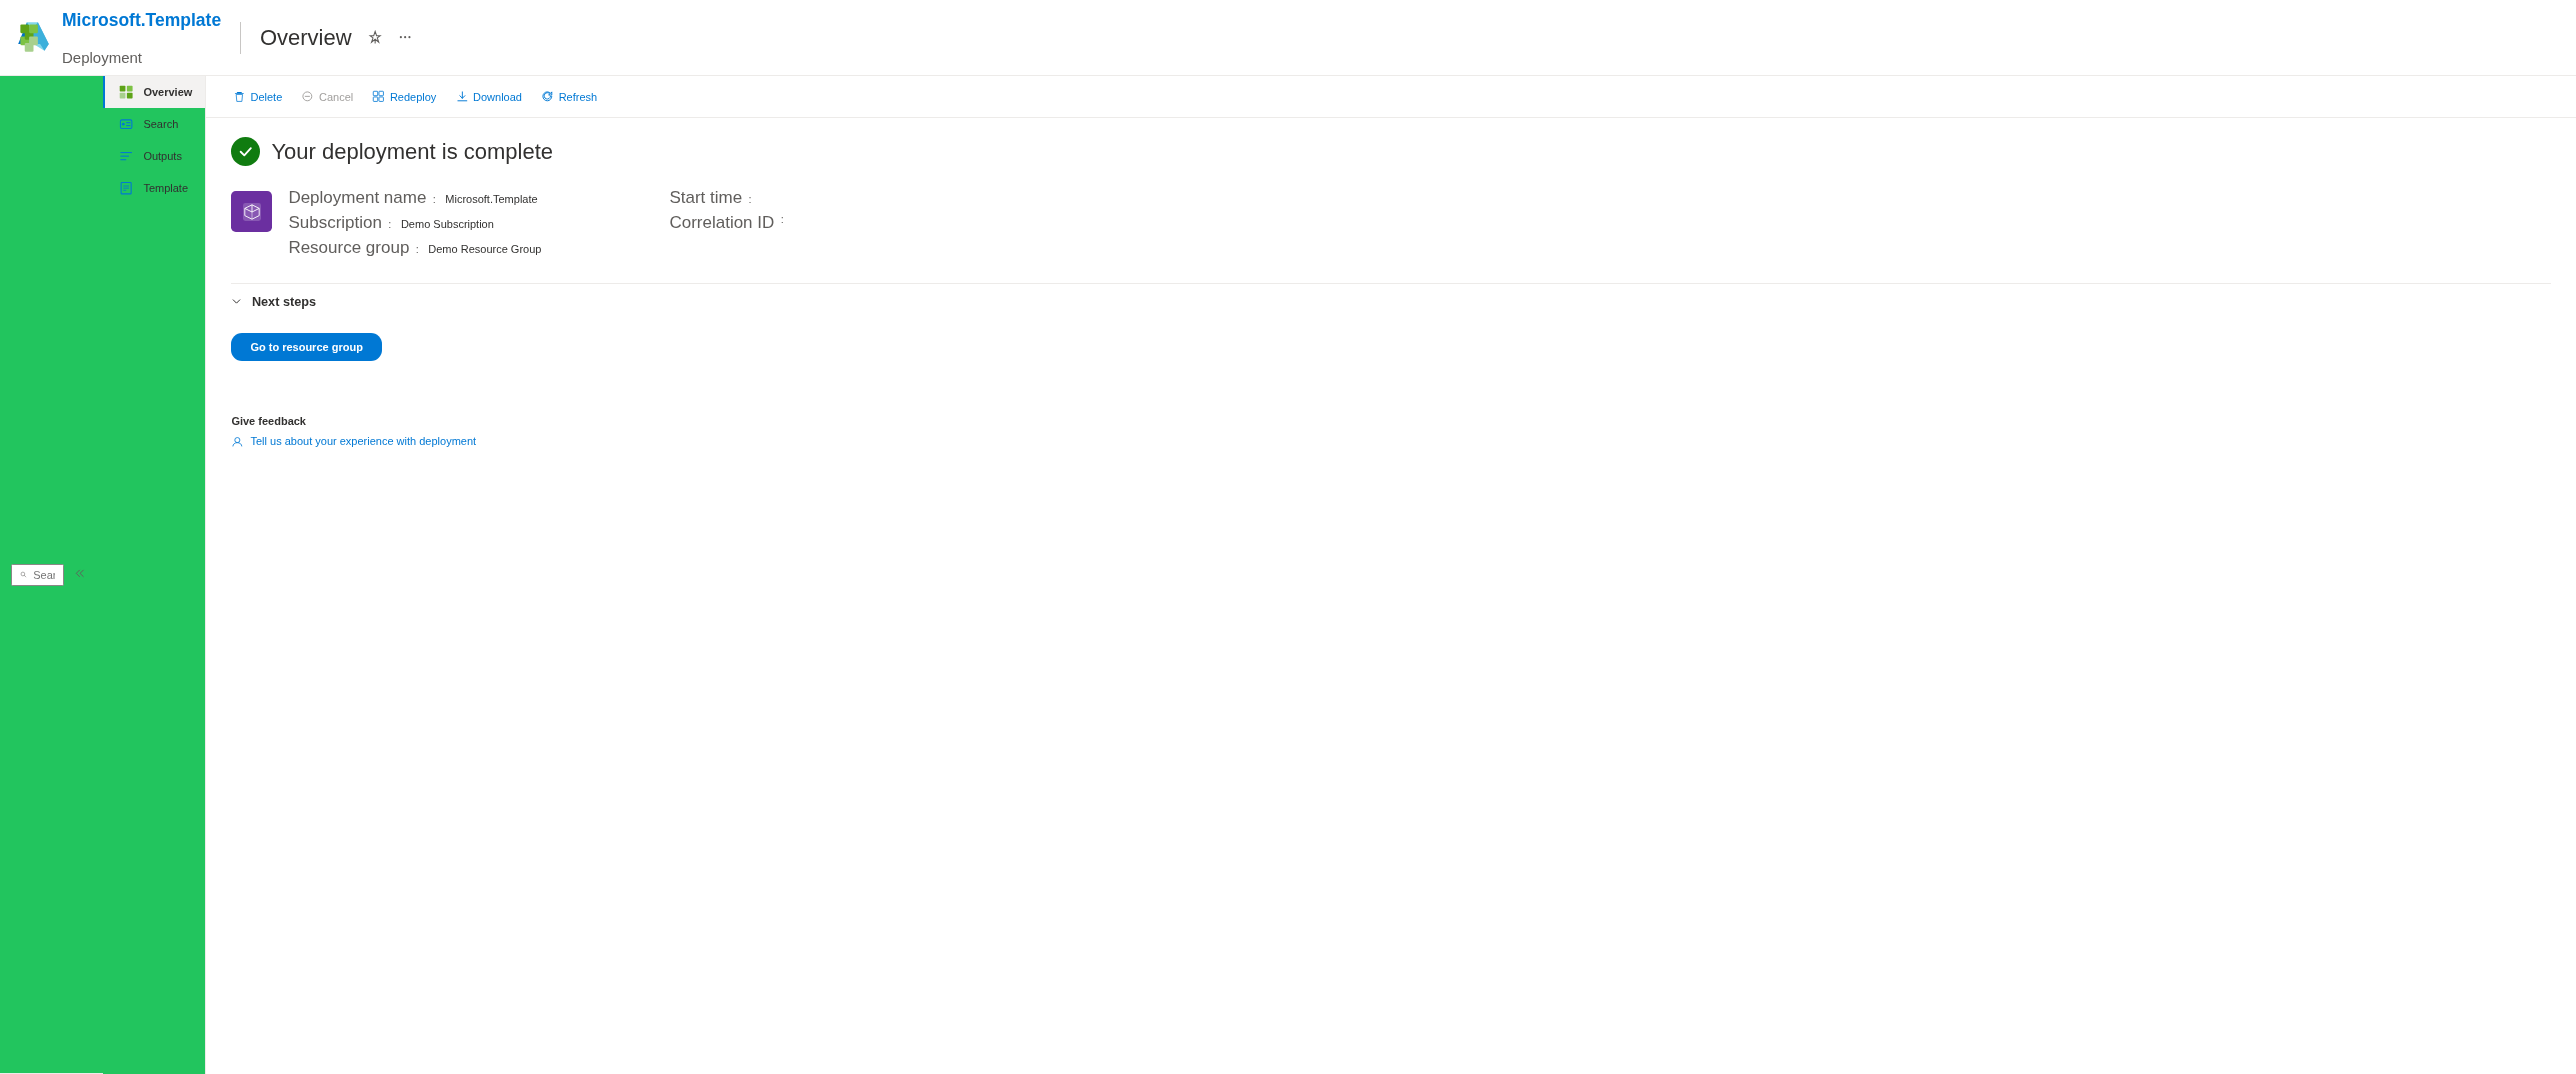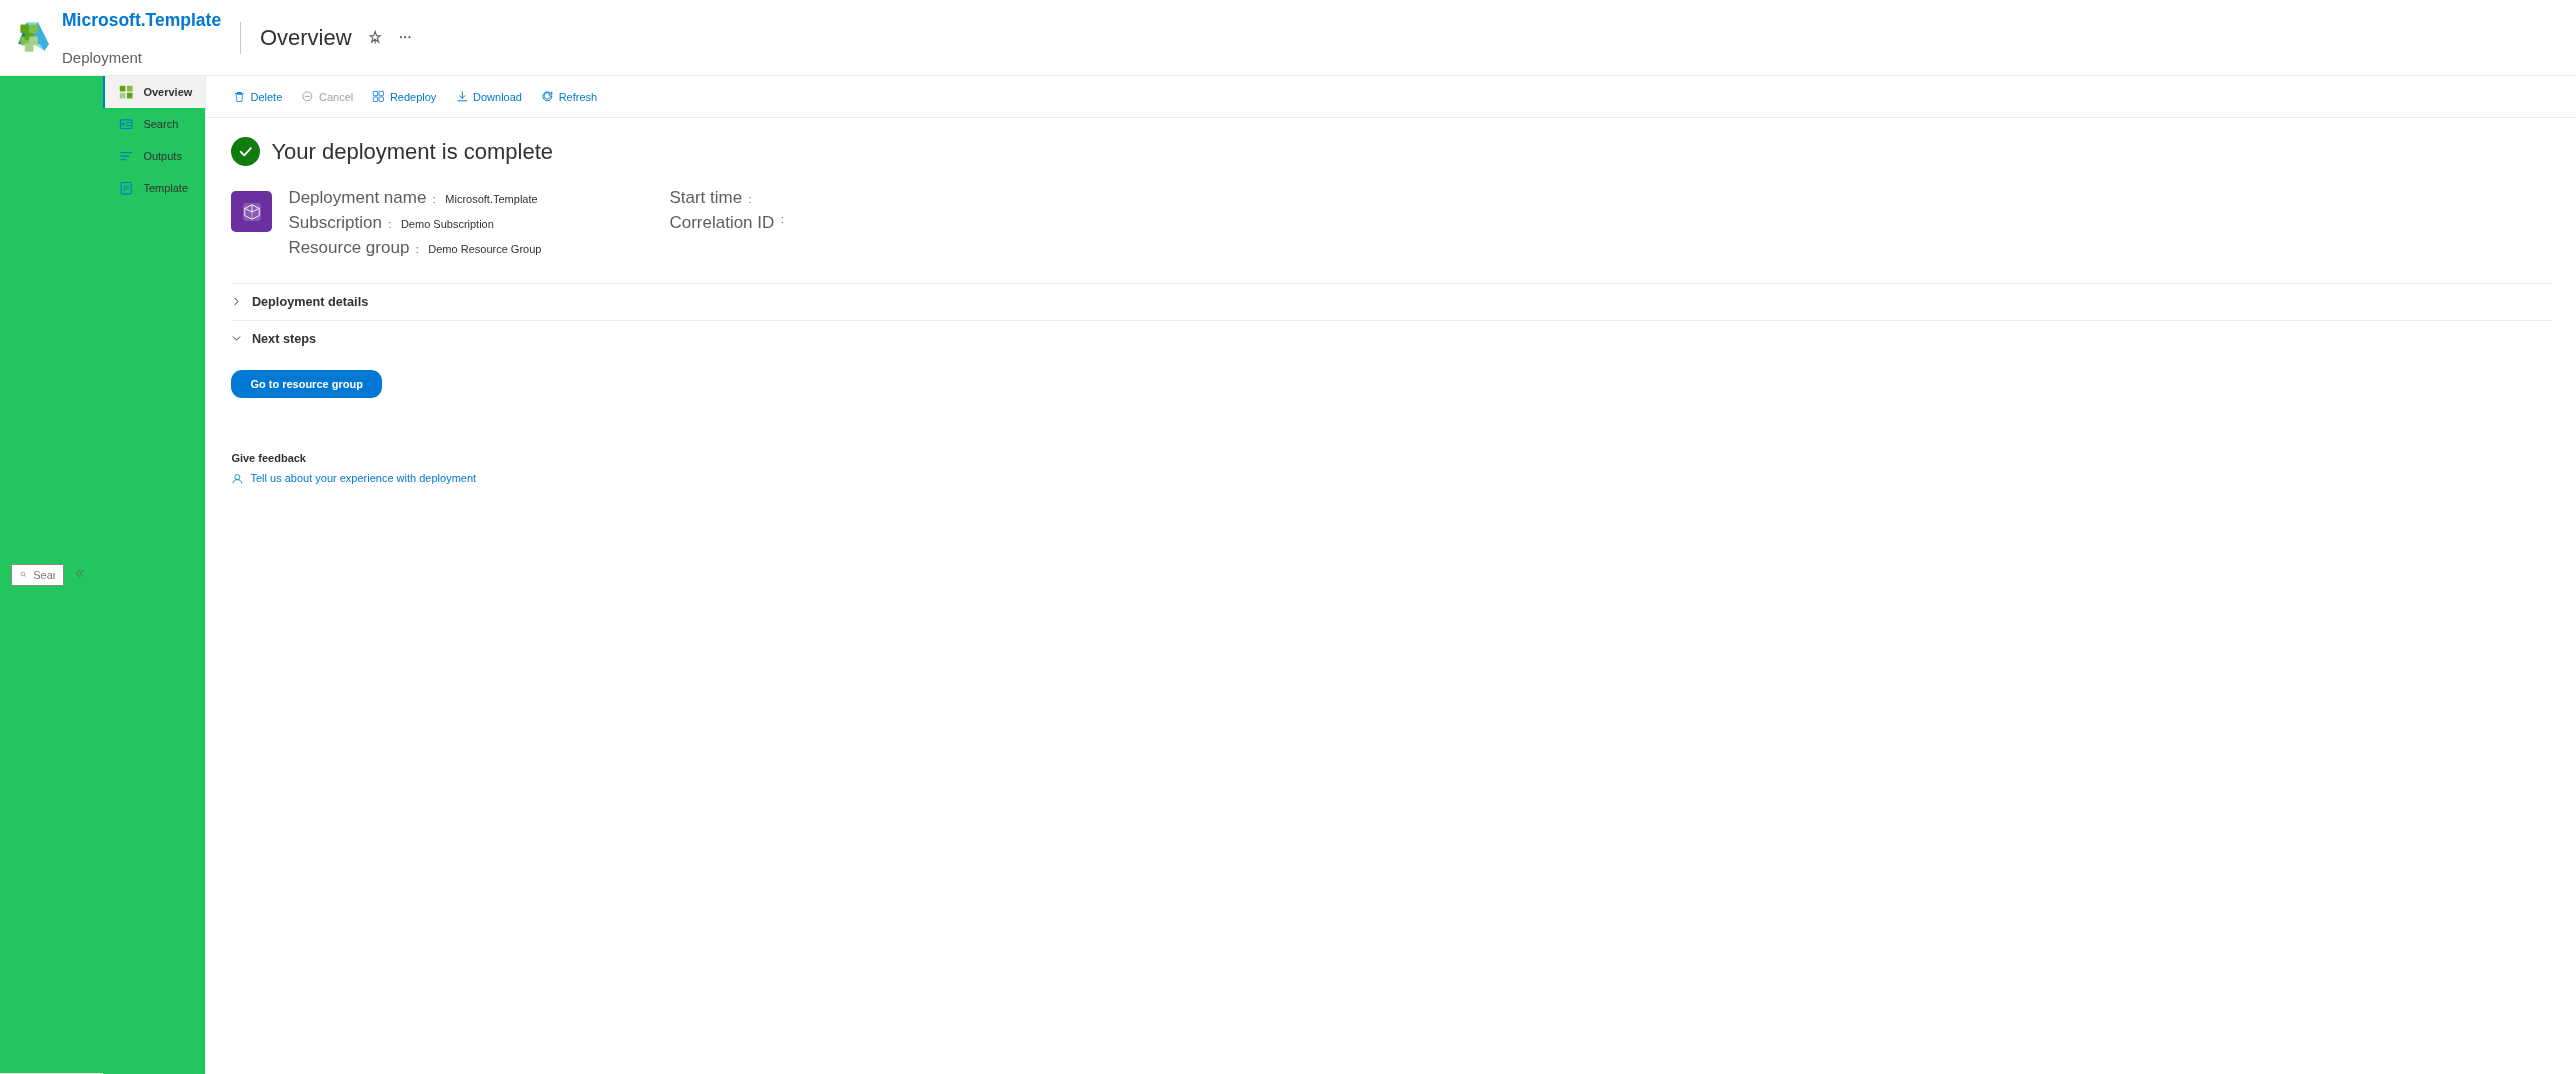--- a/index.html
+++ b/index.html
@@ -277,28 +277,20 @@
               <div style="display:flex; gap:0; align-items:flex-start;">
                 <span class="info-label">Correlation ID</span>
                 <span class="info-colon">:</span>
                 <span class="info-value"></span>
               </div>
             </div>
           </div>
         </div>
       </div>
 
-      <div class="section-header">
-        <span class="chevron-icon">
-          <svg width="11" height="11" viewBox="0 0 20 20" fill="none">
-            <path d="M7 4l6 6-6 6" stroke="#323130" stroke-width="1.8" stroke-linecap="round"></path>
-          </svg>
-        </span>
-        <span class="section-title">Deployment details</span>
-      </div>
 
       <div class="section-header">
         <span class="chevron-icon">
           <svg width="11" height="11" viewBox="0 0 20 20" fill="none">
             <path d="M4 7l6 6 6-6" stroke="#323130" stroke-width="1.8" stroke-linecap="round"></path>
           </svg>
         </span>
         <span class="section-title">Next steps</span>
       </div>
 

